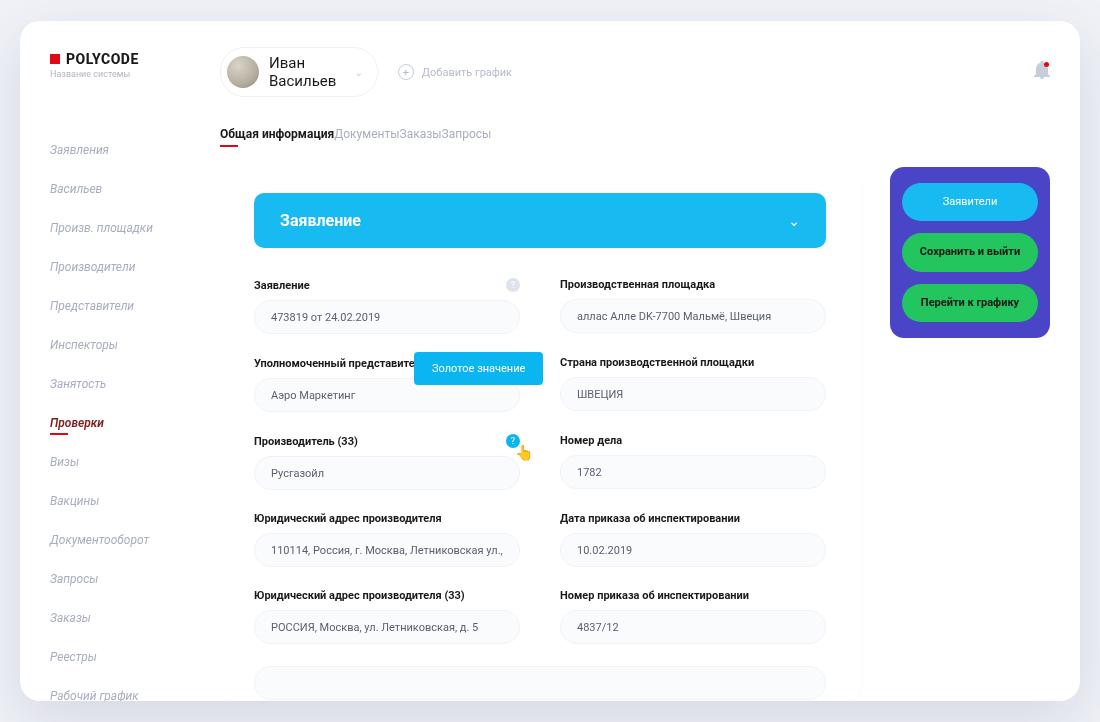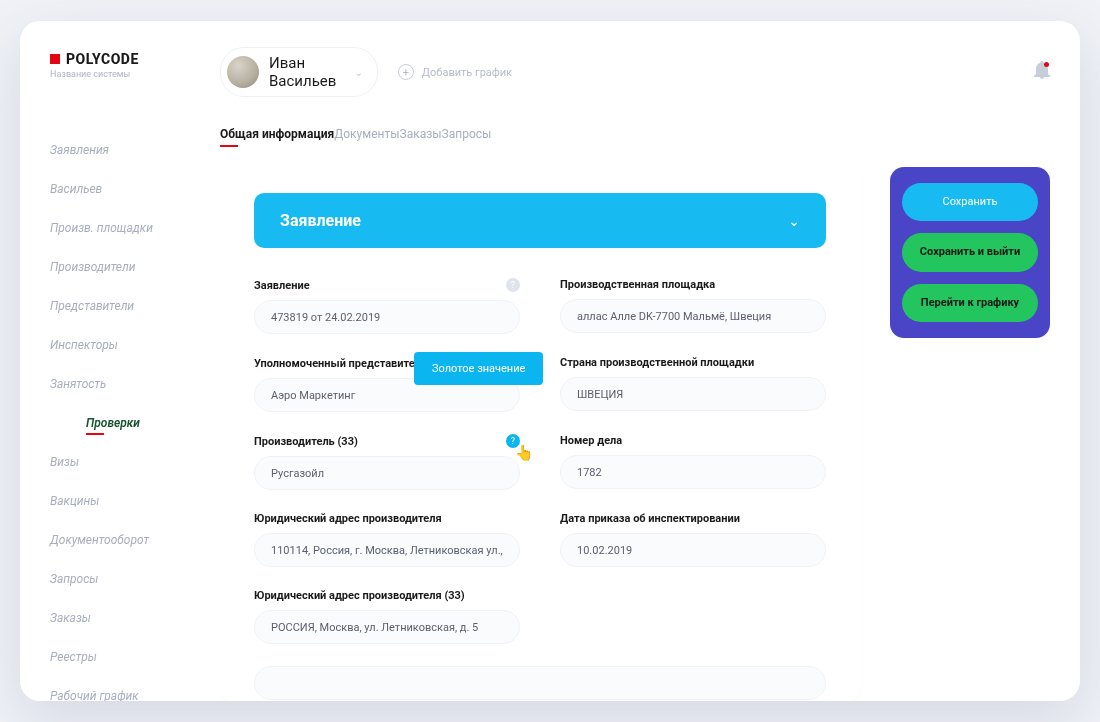--- a/index.html
+++ b/index.html
@@ -5,21 +5,21 @@
 *{box-sizing:border-box;margin:0;padding:0;font-family:-apple-system,BlinkMacSystemFont,'Segoe UI',Roboto,Arial,sans-serif;}
 body{background:#f0f2f7;display:flex;align-items:center;justify-content:center;min-height:722px;padding:20px;}
 .app{width:1060px;height:680px;background:#fff;border-radius:20px;overflow:hidden;display:flex;box-shadow:0 20px 60px rgba(60,70,120,.15);}
 .sidebar{width:200px;padding:30px 0 0 30px;flex-shrink:0;}
 .logo{display:flex;align-items:center;gap:6px;margin-bottom:2px;}
 .logo-sq{width:10px;height:10px;background:#e30613;}
 .logo-txt{font-weight:800;font-size:14px;letter-spacing:.5px;color:#1a1a1a;}
 .logo-sub{font-size:9px;color:#b0b5c4;margin-bottom:64px;}
 .nav{display:flex;flex-direction:column;gap:25px;font-style:italic;}
 .nav-item{font-size:12px;color:#a8aebf;cursor:pointer;text-decoration:none;position:relative;}
-.nav-item.active{color:#14532d;font-weight:600;margin-left:36px;}
+.nav-item.active{color:#7f1d1d;font-weight:600;}
 .nav-item.active::after{content:'';position:absolute;left:0;bottom:-5px;width:18px;height:2px;background:#e30613;}
 .main{flex:1;padding:26px 30px 0 0;display:flex;flex-direction:column;overflow:hidden;}
 .topbar{display:flex;align-items:center;gap:20px;margin-bottom:30px;}
 .user-chip{display:flex;align-items:center;gap:10px;background:#fff;border:1px solid #eef0f5;border-radius:24px;padding:6px 14px 6px 6px;cursor:pointer;}
 .avatar{width:32px;height:32px;border-radius:50%;background:radial-gradient(circle at 35% 30%,#d9d4c8 0%,#b5afa0 60%,#8a8577 100%);}
 .user-name{font-size:15px;color:#1a1a1a;line-height:1.2;}
 .chev{color:#c3c8d6;font-size:10px;margin-left:8px;}
 .add-sched{display:flex;align-items:center;gap:8px;color:#b6bbcb;font-size:11px;cursor:pointer;}
 .add-sched .plus{width:16px;height:16px;border:1px solid #c8cddb;border-radius:50%;display:flex;align-items:center;justify-content:center;font-size:11px;}
 .bell{margin-left:auto;position:relative;color:#c8cddb;cursor:pointer;}
@@ -164,31 +164,35 @@
           <div class="field">
             <span class="label">Дата приказа об инспектировании</span>
             <div class="input">10.02.2019</div>
           </div>
 
           <div class="field">
             <span class="label">Юридический адрес производителя  (33)</span>
             <div class="input">РОССИЯ, Москва, ул. Летниковская, д. 5</div>
           </div>
 
+          <div class="field">
+            <span class="label">Номер приказа об инспектировании</span>
+            <div class="input">4837/12</div>
+          </div>
 
           <div class="field full">
             <div class="input"></div>
           </div>
 
         </div>
 
       </div>
 
       <div class="actions">
-        <button class="btn primary">Сохранить</button>
+        <button class="btn primary">Заявители</button>
         <button class="btn secondary">Сохранить
 и выйти</button>
         <button class="btn secondary">Перейти
 к графику</button>
       </div>
     </div>
   </main>
 </div>
 
 </body></html>

